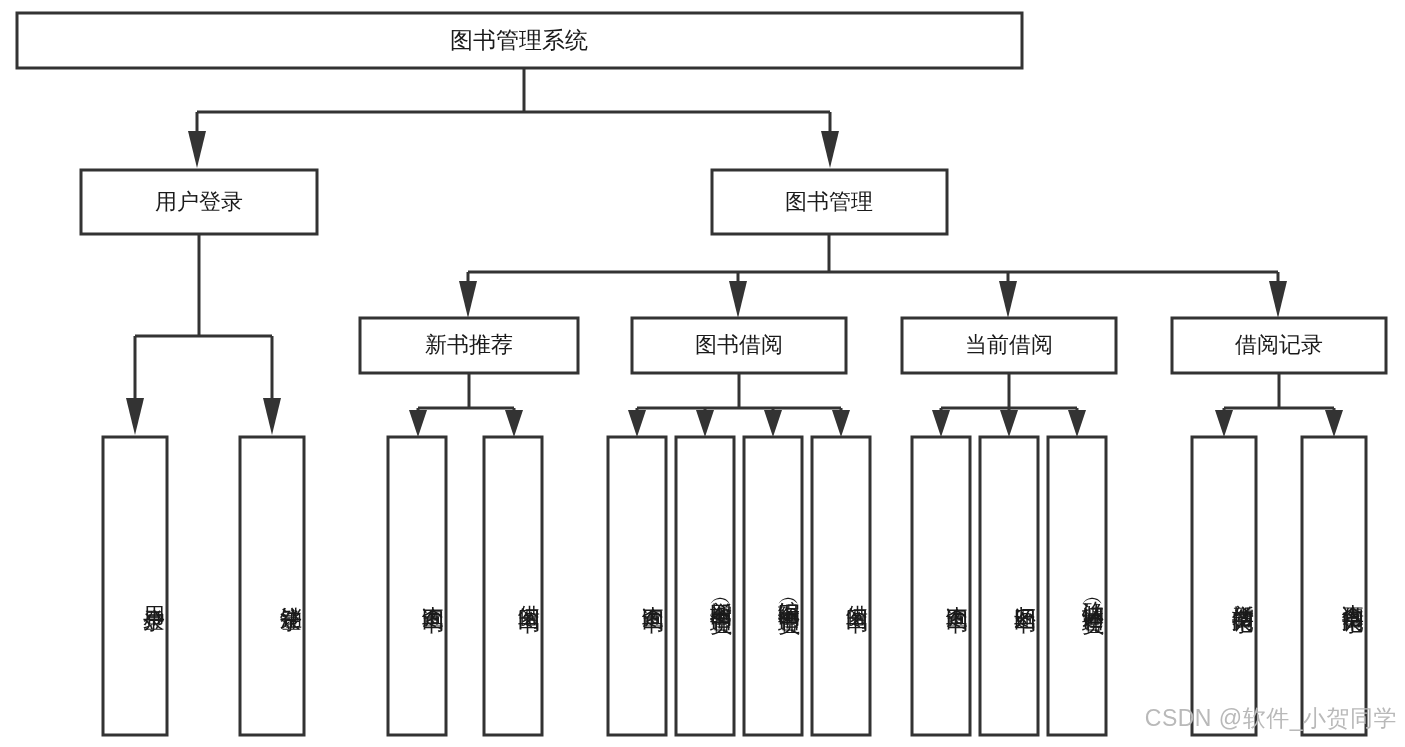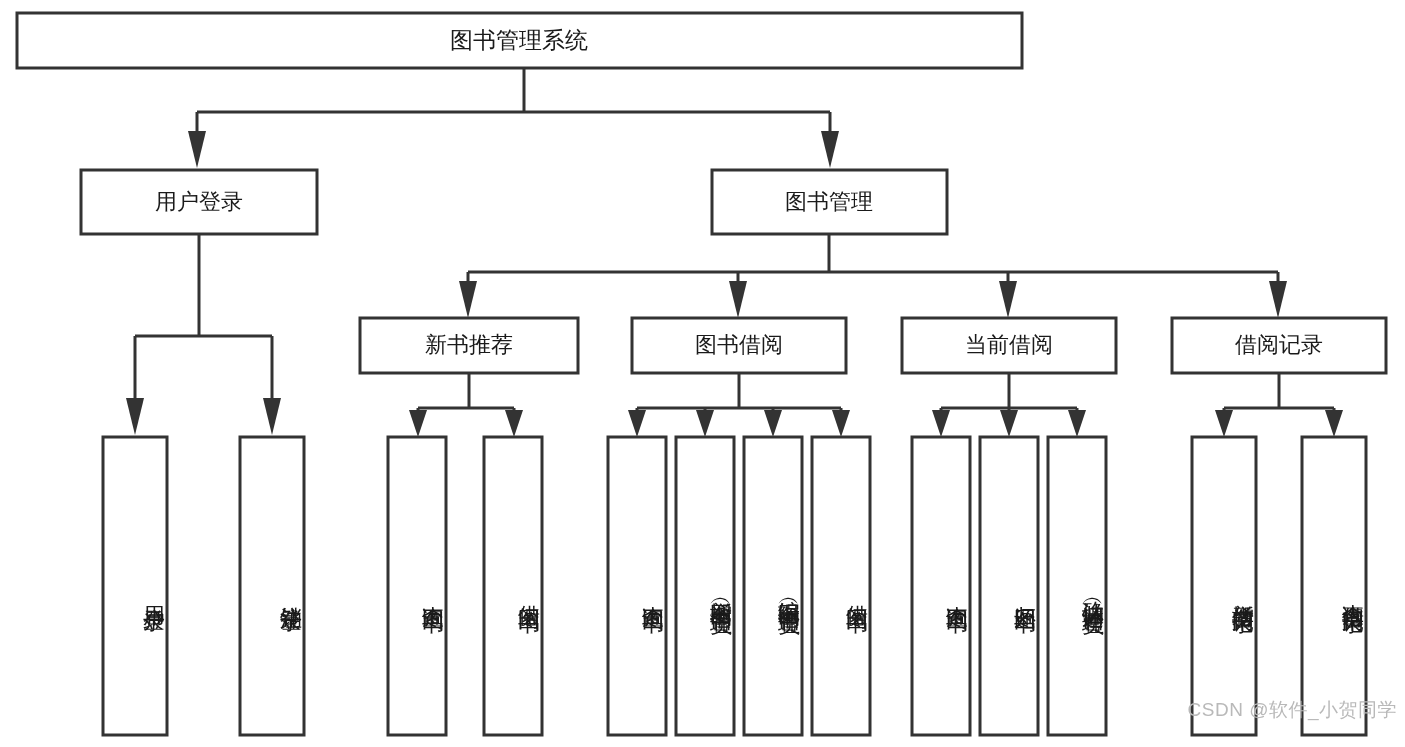--- a/index.html
+++ b/index.html
@@ -65,23 +65,23 @@
     line-height: 1.18;
     color: #1a1a1a;
     letter-spacing: 2px;
     white-space: nowrap;
     text-align: center;
     pointer-events: none;
   }
   #watermark {
     position: absolute;
     right: 8px;
-    bottom: 24px;
-    font-family: "Liberation Sans", "DejaVu Sans", sans-serif;
-    font-size: 19px;
+    bottom: 13px;
+    font-family: "Liberation Sans", "DejaVu Sans", sans-serif;
+    font-size: 23px;
     color: #b9b9b9;
     letter-spacing: 0.5px;
     white-space: nowrap;
   }
 </style>
 </head>
 <body>
 
 <div id="diagram-root">
 

